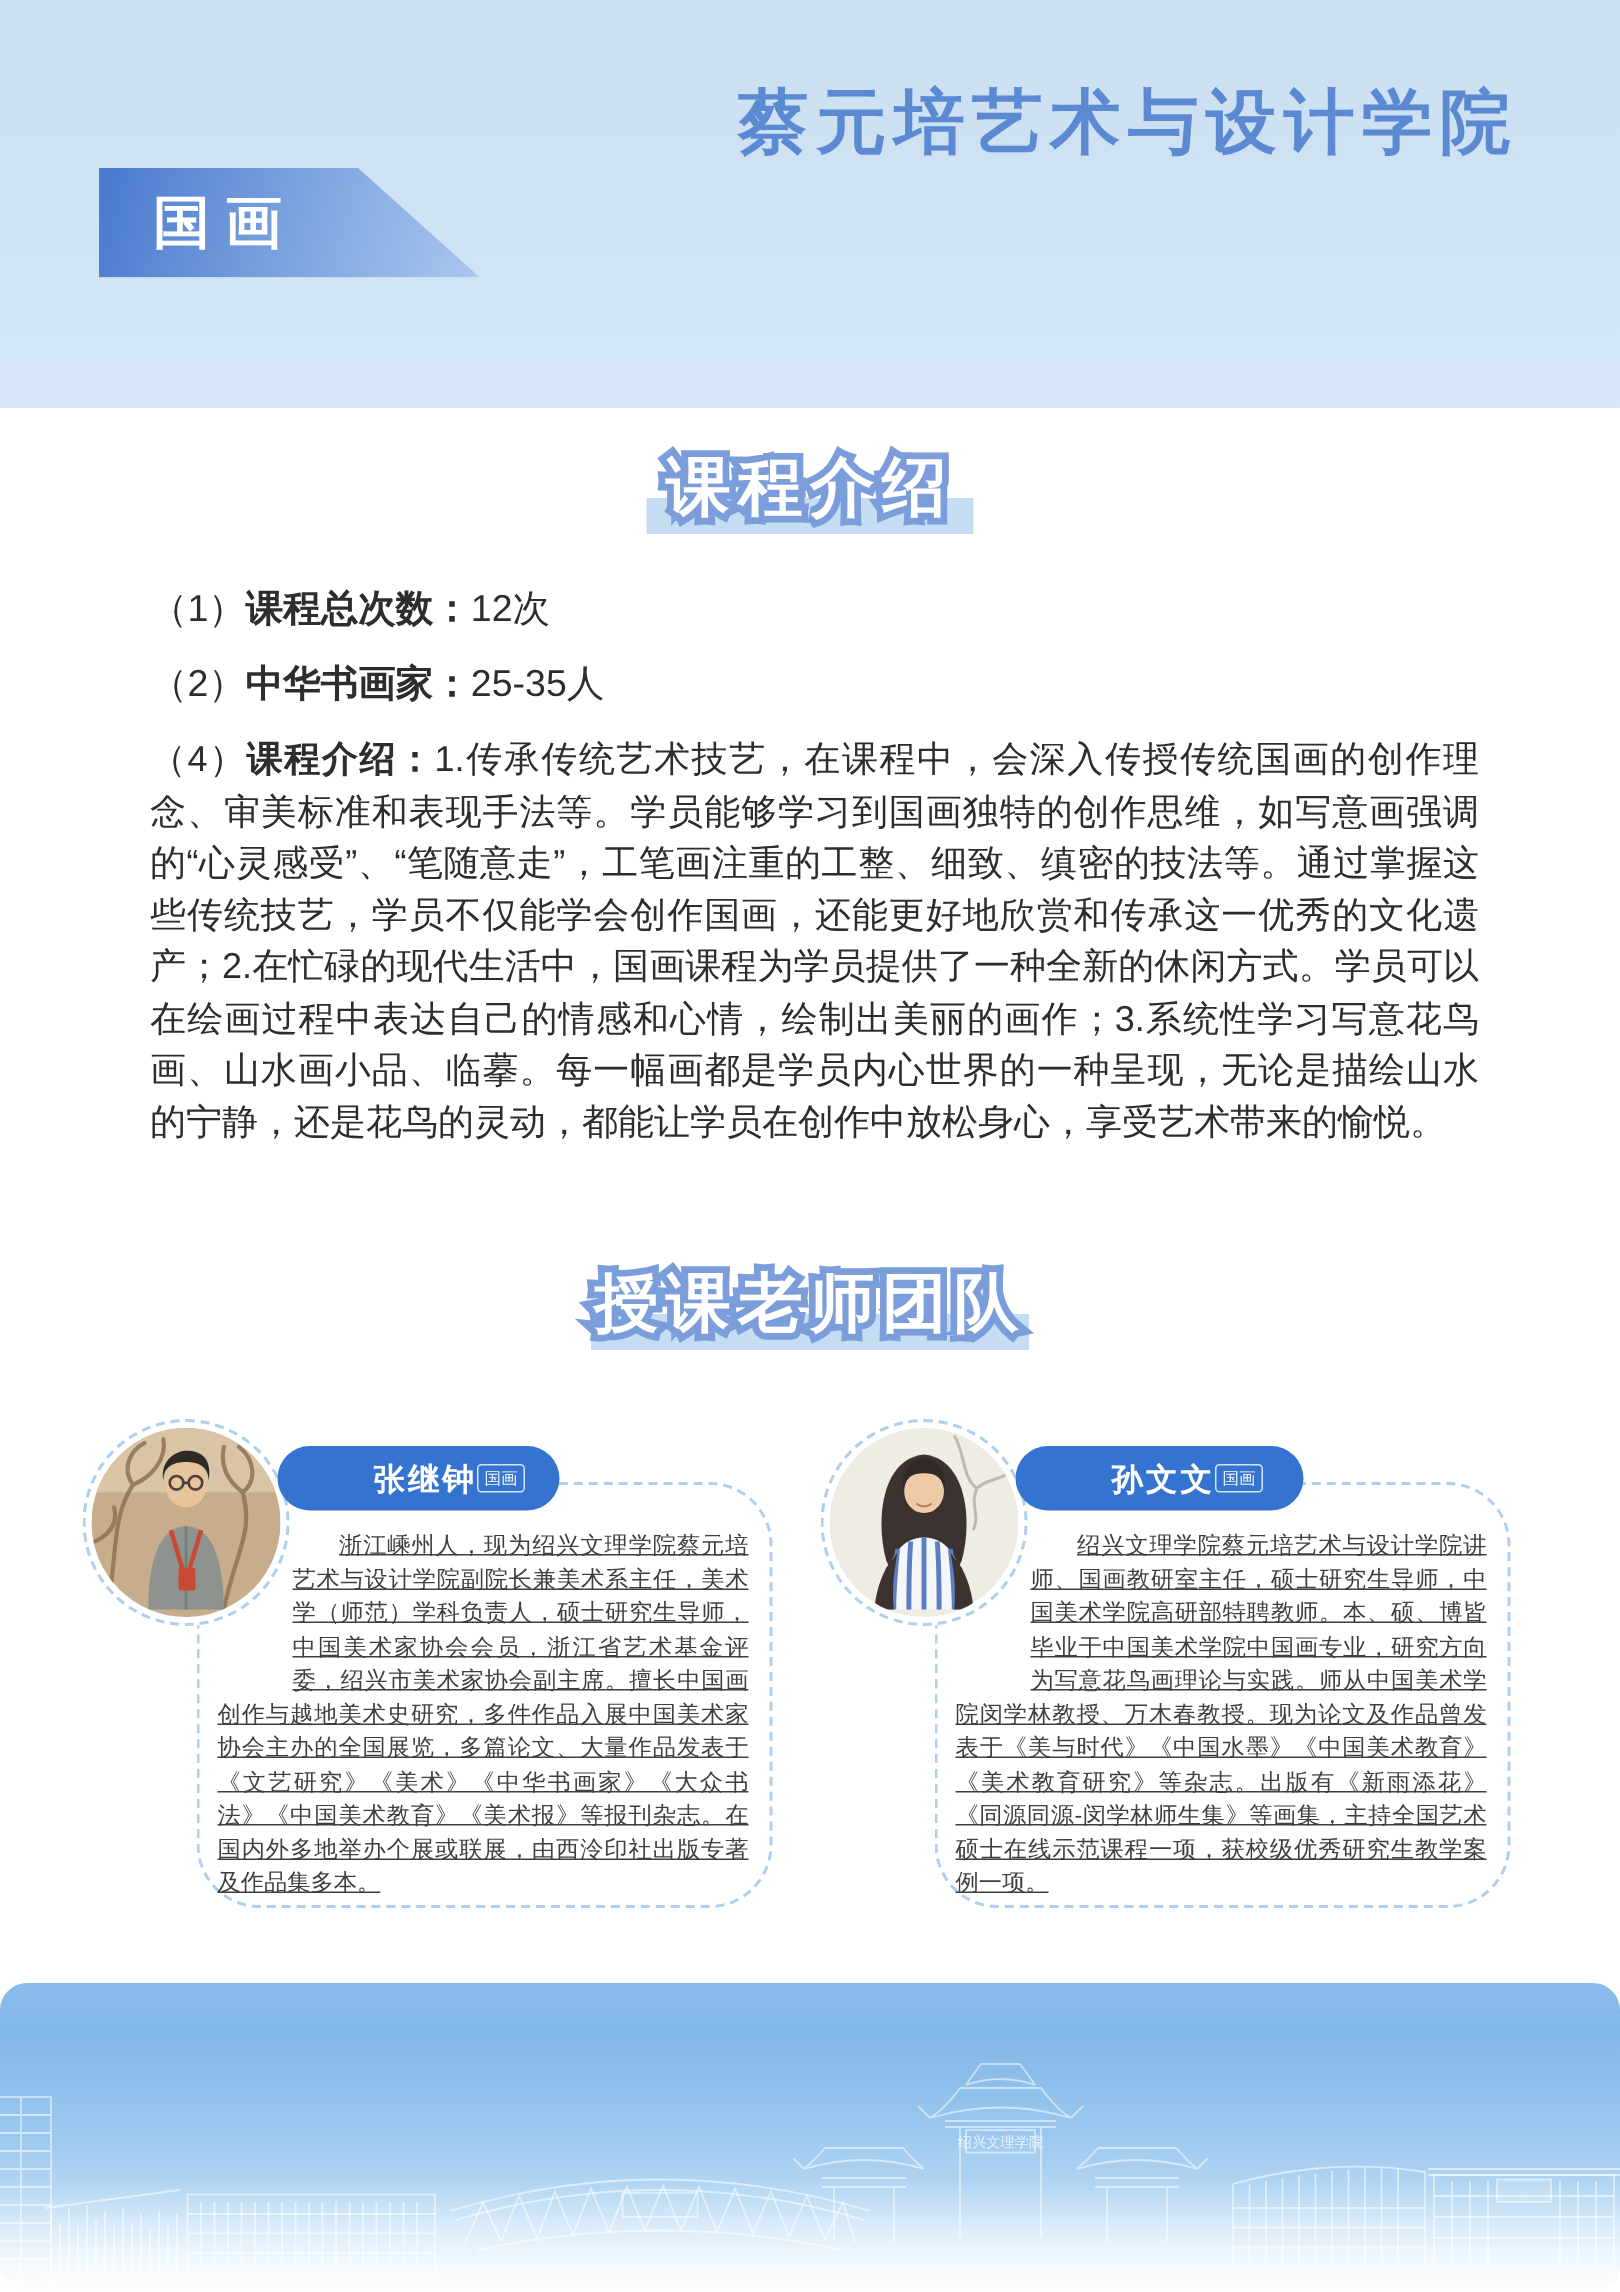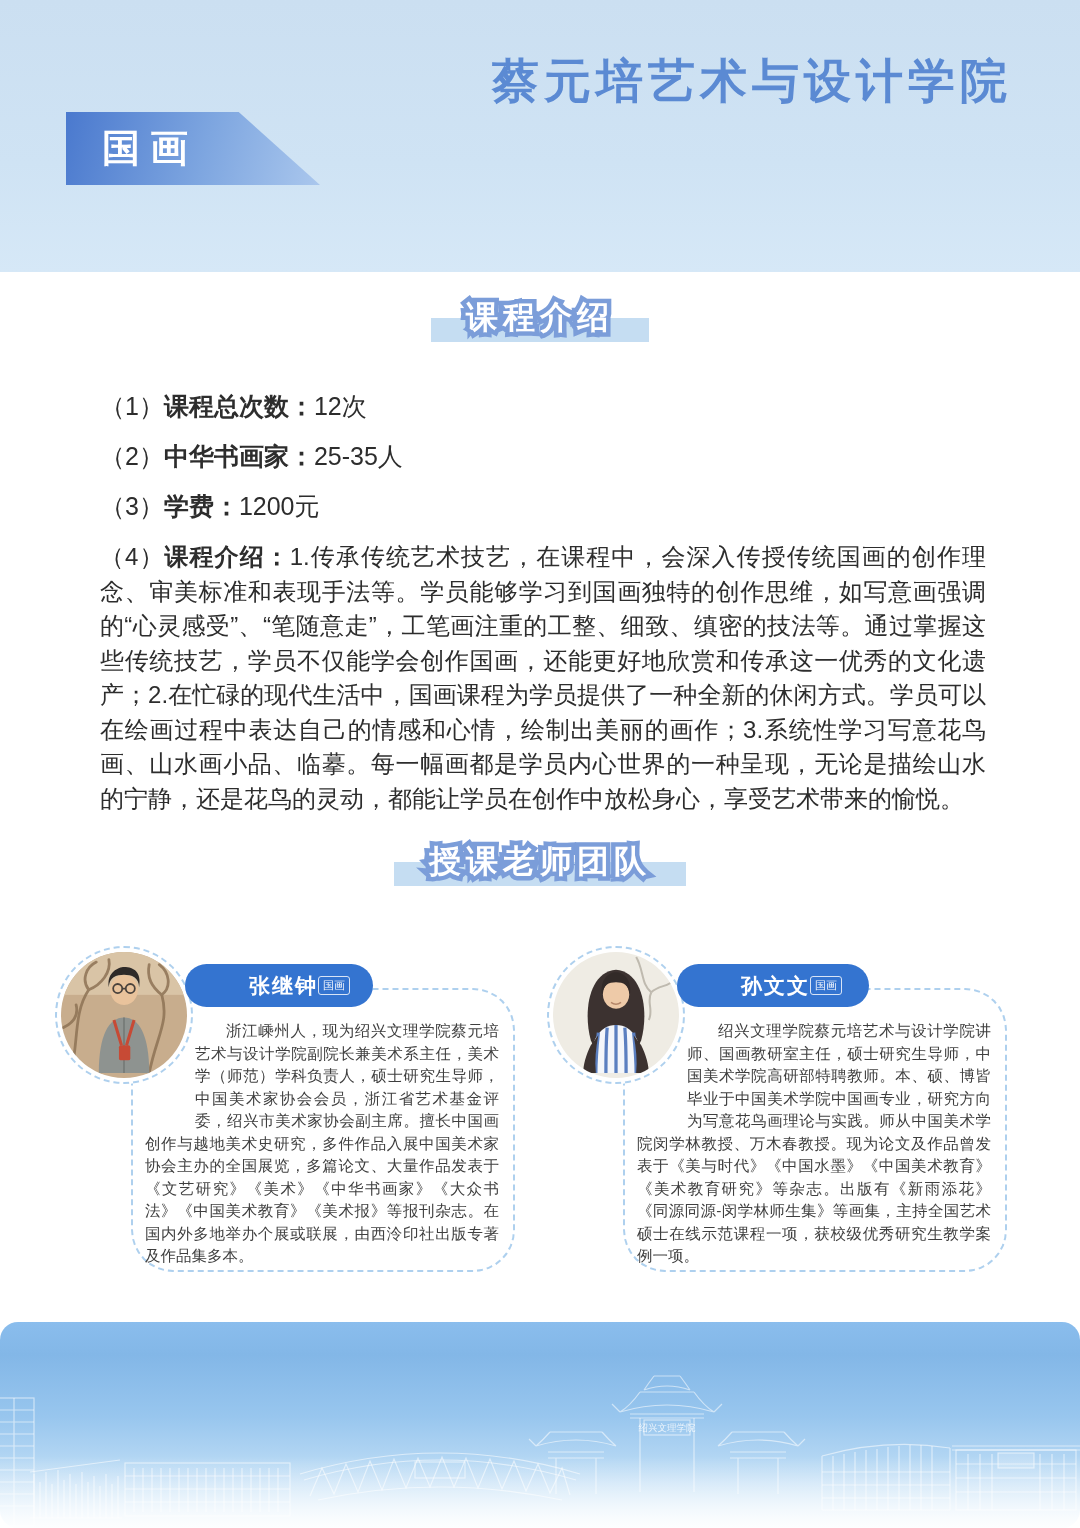--- a/index.html
+++ b/index.html
@@ -18,21 +18,21 @@
            background:linear-gradient(105deg,#4a79ce 0%,#7ea6e0 55%,#aac7ed 100%);
            clip-path:polygon(0 0, 68% 0, 100% 100%, 0 100%);
            display:flex; align-items:center; padding-left:36px; }
   .badge-text { color:#ffffff; font-size:38px; font-weight:bold; letter-spacing:10px; }
 
   
   .sec-title { position:absolute; left:0; width:1080px; text-align:center; z-index:2; }
   .title-band { position:absolute; left:50%; transform:translateX(-50%); bottom:-2px;
                 height:24px; background:#c5ddf2; z-index:0; }
   .title-txt { position:relative; display:inline-block; z-index:1; color:#ffffff;
-               font-size:32px; font-weight:bold; letter-spacing:5px; }
+               font-size:43px; font-weight:bold; letter-spacing:5px; }
   .title-txt::before { content:attr(data-text); position:absolute; left:0; top:0; z-index:-1;
                white-space:nowrap; color:#7b9dd9; -webkit-text-stroke:9px #7b9dd9; }
 
   
   .content { position:absolute; left:100px; right:94px; top:390px; color:#2d2d2d; }
   .item { font-size:25px; line-height:33px; margin-bottom:17px; }
   .item-no { font-weight:500; }
   .item-label { font-weight:bold; }
   .intro-par { font-size:24px; line-height:34.5px; text-align:justify; margin-top:7px; color:#2d2d2d; }
   .intro-par .item-label { font-weight:bold; }
@@ -46,21 +46,21 @@
                  border:2px dashed #aed0ee; border-radius:42px; }
   .photo-wrap { position:absolute; left:2px; top:6px; width:138px; height:138px;
                 border:2px dashed #aed0ee; border-radius:50%; padding:4px; background:#ffffff; }
   .photo { width:100%; height:100%; border-radius:50%; overflow:hidden; display:block; }
   .pill { position:absolute; left:132px; top:24px; height:43px; border-radius:22px;
           background:#3474d0; display:flex; align-items:center; padding-left:64px; z-index:3; }
   .pill-name { color:#ffffff; font-size:21px; font-weight:bold; letter-spacing:2px; }
   .pill-tag { color:#ffffff; font-size:11px; border:1px solid rgba(255,255,255,.85);
               border-radius:3px; padding:1px 4px; opacity:.95; }
   .bio { position:absolute; left:92px; right:26px; top:80px; font-size:15.5px; line-height:22.5px;
-         color:#3f3f3f; text-align:justify; text-indent:2em; }
+         color:#3f3f3f; text-align:justify; text-indent:2em;text-decoration:underline; }
   .photo-spacer { float:left; width:50px; height:92px; }
 
   
   .footer { position:absolute; left:0; top:1322px; width:1080px; height:206px;
             background:linear-gradient(180deg,#8abded 0%,#83b7e7 16%,#98c6ee 46%,#bddcf5 74%,#e6f3fc 100%);border-radius:18px; }
   .footer svg { position:absolute; left:0; top:0; width:100%; height:100%; }
   .fog { position:absolute; left:0; bottom:0; width:100%; height:72px;
          background:linear-gradient(180deg, rgba(255,255,255,0) 0%, rgba(255,255,255,.92) 100%); }
 </style>
 </head>
@@ -80,23 +80,20 @@
     <span class="title-band" style="width:218px"></span>
     <span class="title-txt" data-text="课程介绍">课程介绍</span>
   </div>
 
   <div class="content">
     <div class="item">
       <span class="item-no">（1）</span><span class="item-label">课程总次数：</span><span class="item-value">12次</span>
     </div>
     <div class="item">
       <span class="item-no">（2）</span><span class="item-label">中华书画家：</span><span class="item-value">25-35人</span>
-    </div>
-    <div class="item">
-      <span class="item-no">（3）</span><span class="item-label">学费：</span><span class="item-value">1200元</span>
     </div>
     <p class="intro-par">
       <span class="item-no">（4）</span><span class="item-label">课程介绍：</span><span>1.传承传统艺术技艺，在课程中，会深入传授传统国画的创作理念、审美标准和表现手法等。学员能够学习到国画独特的创作思维，如写意画强调的“心灵感受”、“笔随意走”，工笔画注重的工整、细致、缜密的技法等。通过掌握这些传统技艺，学员不仅能学会创作国画，还能更好地欣赏和传承这一优秀的文化遗产；2.在忙碌的现代生活中，国画课程为学员提供了一种全新的休闲方式。学员可以在绘画过程中表达自己的情感和心情，绘制出美丽的画作；3.系统性学习写意花鸟画、山水画小品、临摹。每一幅画都是学员内心世界的一种呈现，无论是描绘山水的宁静，还是花鸟的灵动，都能让学员在创作中放松身心，享受艺术带来的愉悦。</span>
     </p>
   </div>
 
   <div class="sec-title" style="top:840px">
     <span class="title-band" style="width:292px"></span>
     <span class="title-txt" data-text="授课老师团队">授课老师团队</span>
   </div>

